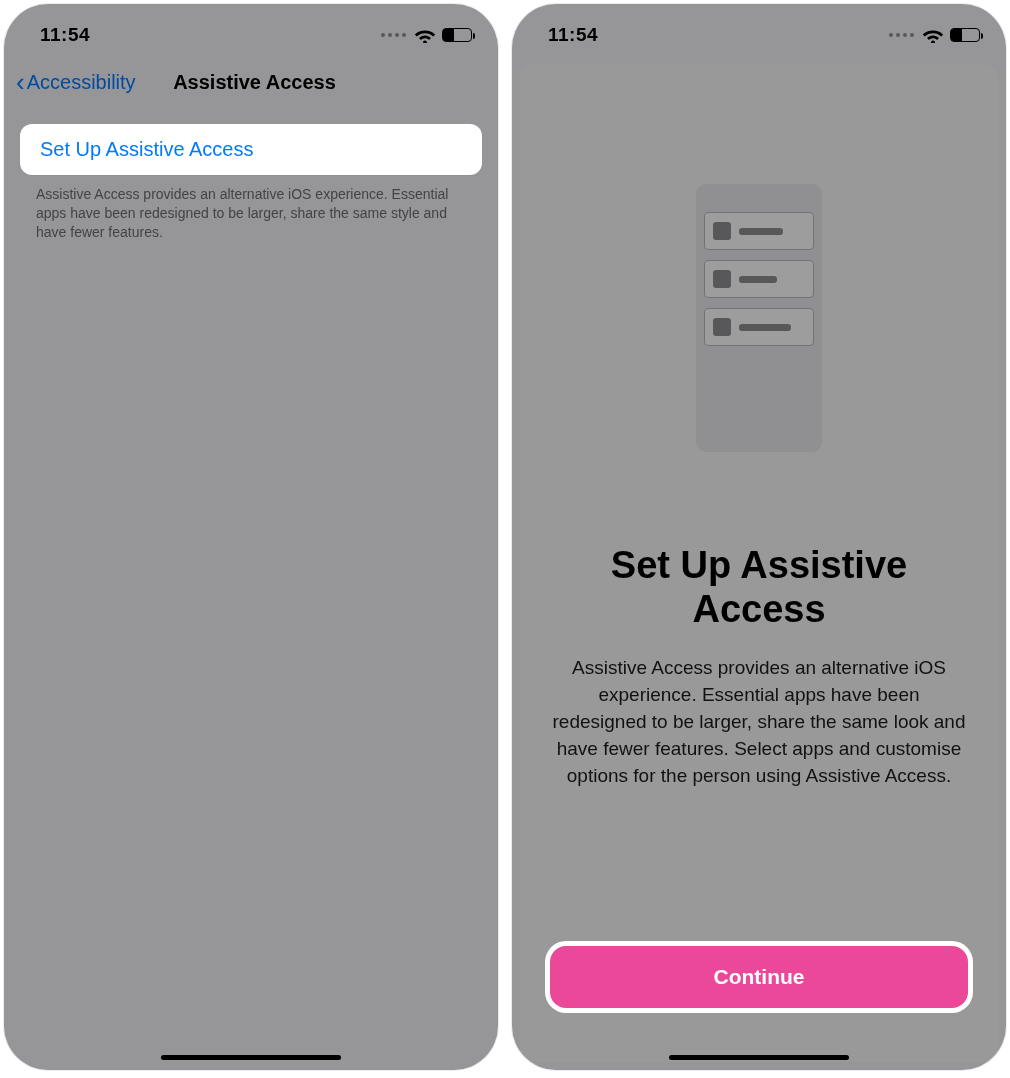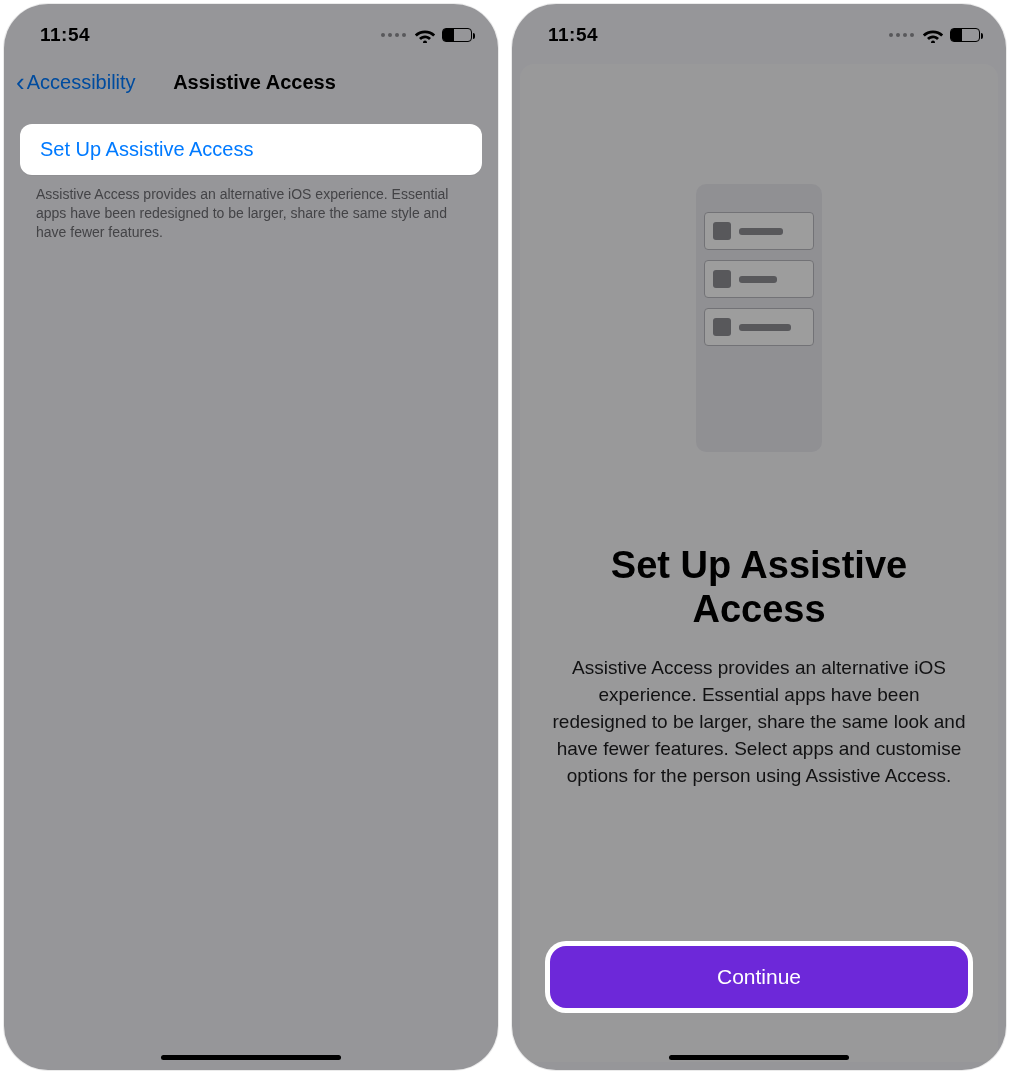--- a/index.html
+++ b/index.html
@@ -131,23 +131,23 @@
       margin-bottom: 24px;
     }
     .intro-body {
       font-size: 19px; color:#1c1c1e; text-align:center; line-height:1.42;
       max-width: 420px;
     }
     .continue-btn {
       position:absolute;
       left: 38px; right: 38px; bottom: 62px;
       height: 62px;
-      background:#6d28d9;
+      background:#ec4899;
       color:#fff;
-      font-size:21px; font-weight:400;
+      font-size:21px; font-weight:700;
       border:none; border-radius: 16px;
       display:flex; align-items:center; justify-content:center;
       z-index: 10;
       box-shadow: 0 0 0 5px #fff;
     }
     .home-indicator {
       position:absolute; bottom:10px; left:50%; transform:translateX(-50%);
       width:180px; height:5px; background:#000; border-radius:3px; z-index:2;
     }
   </style>

